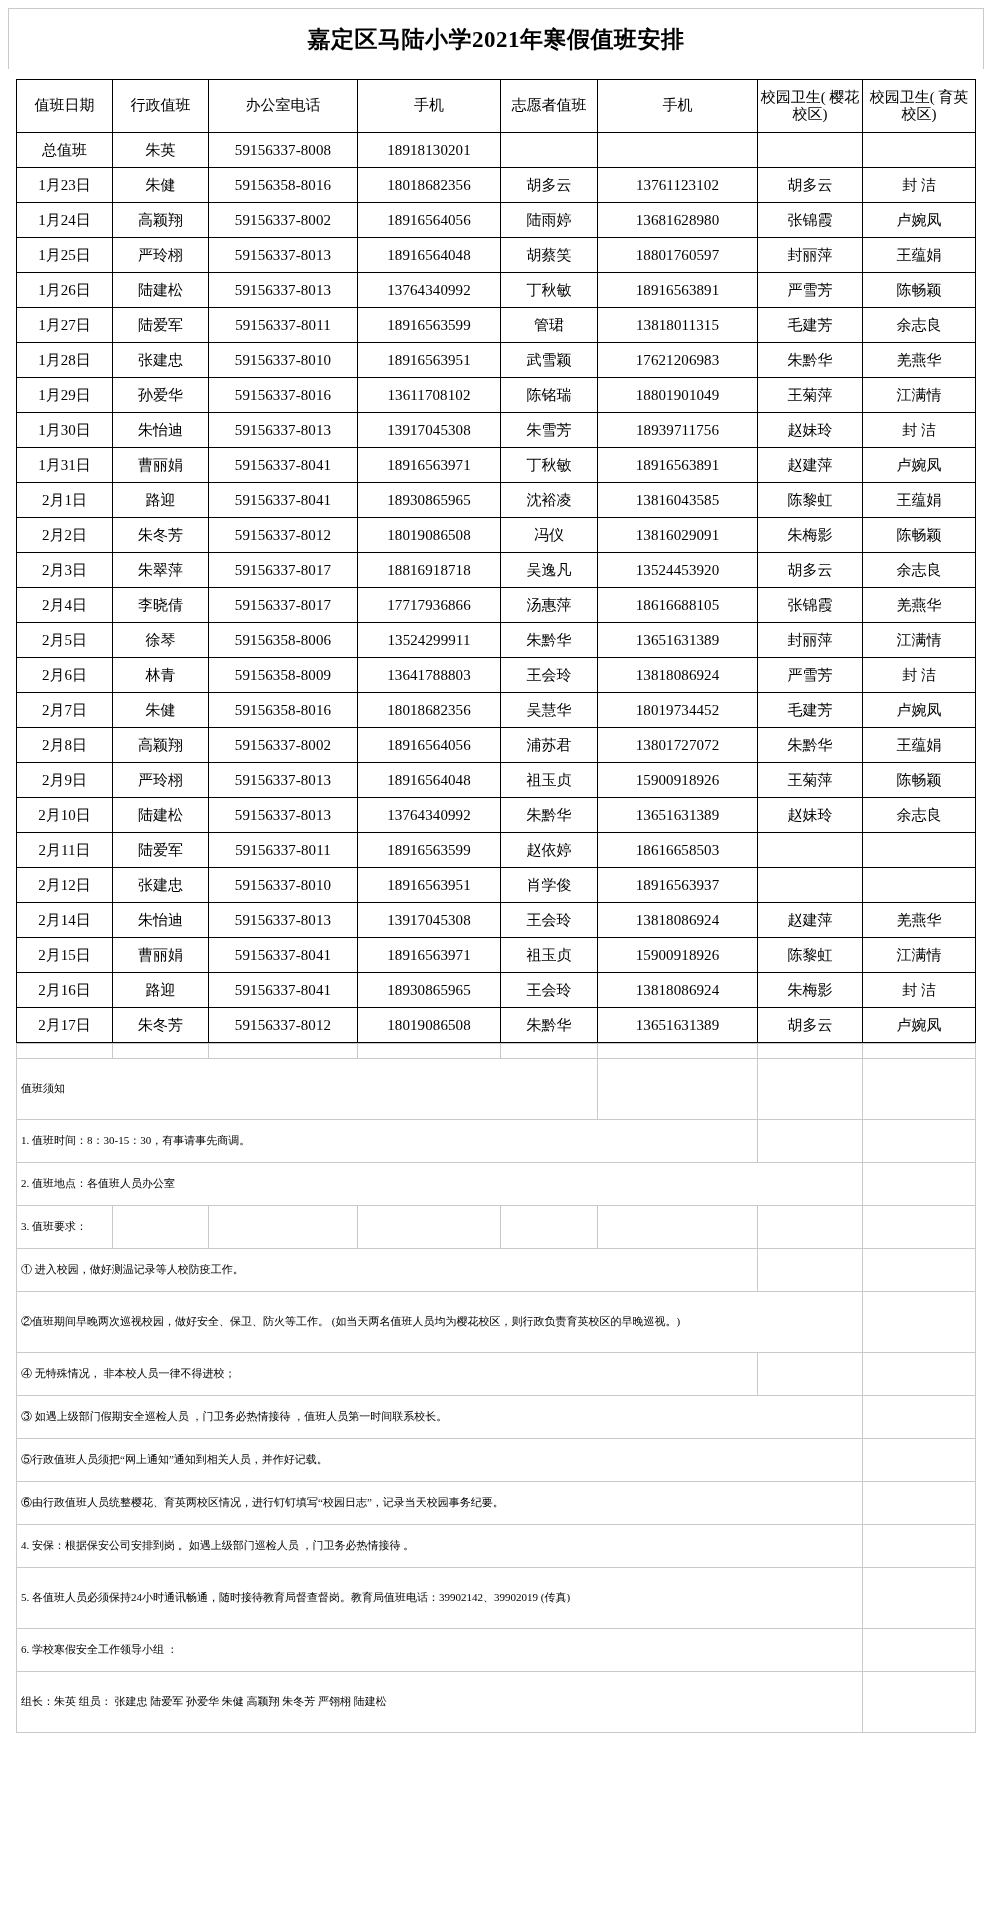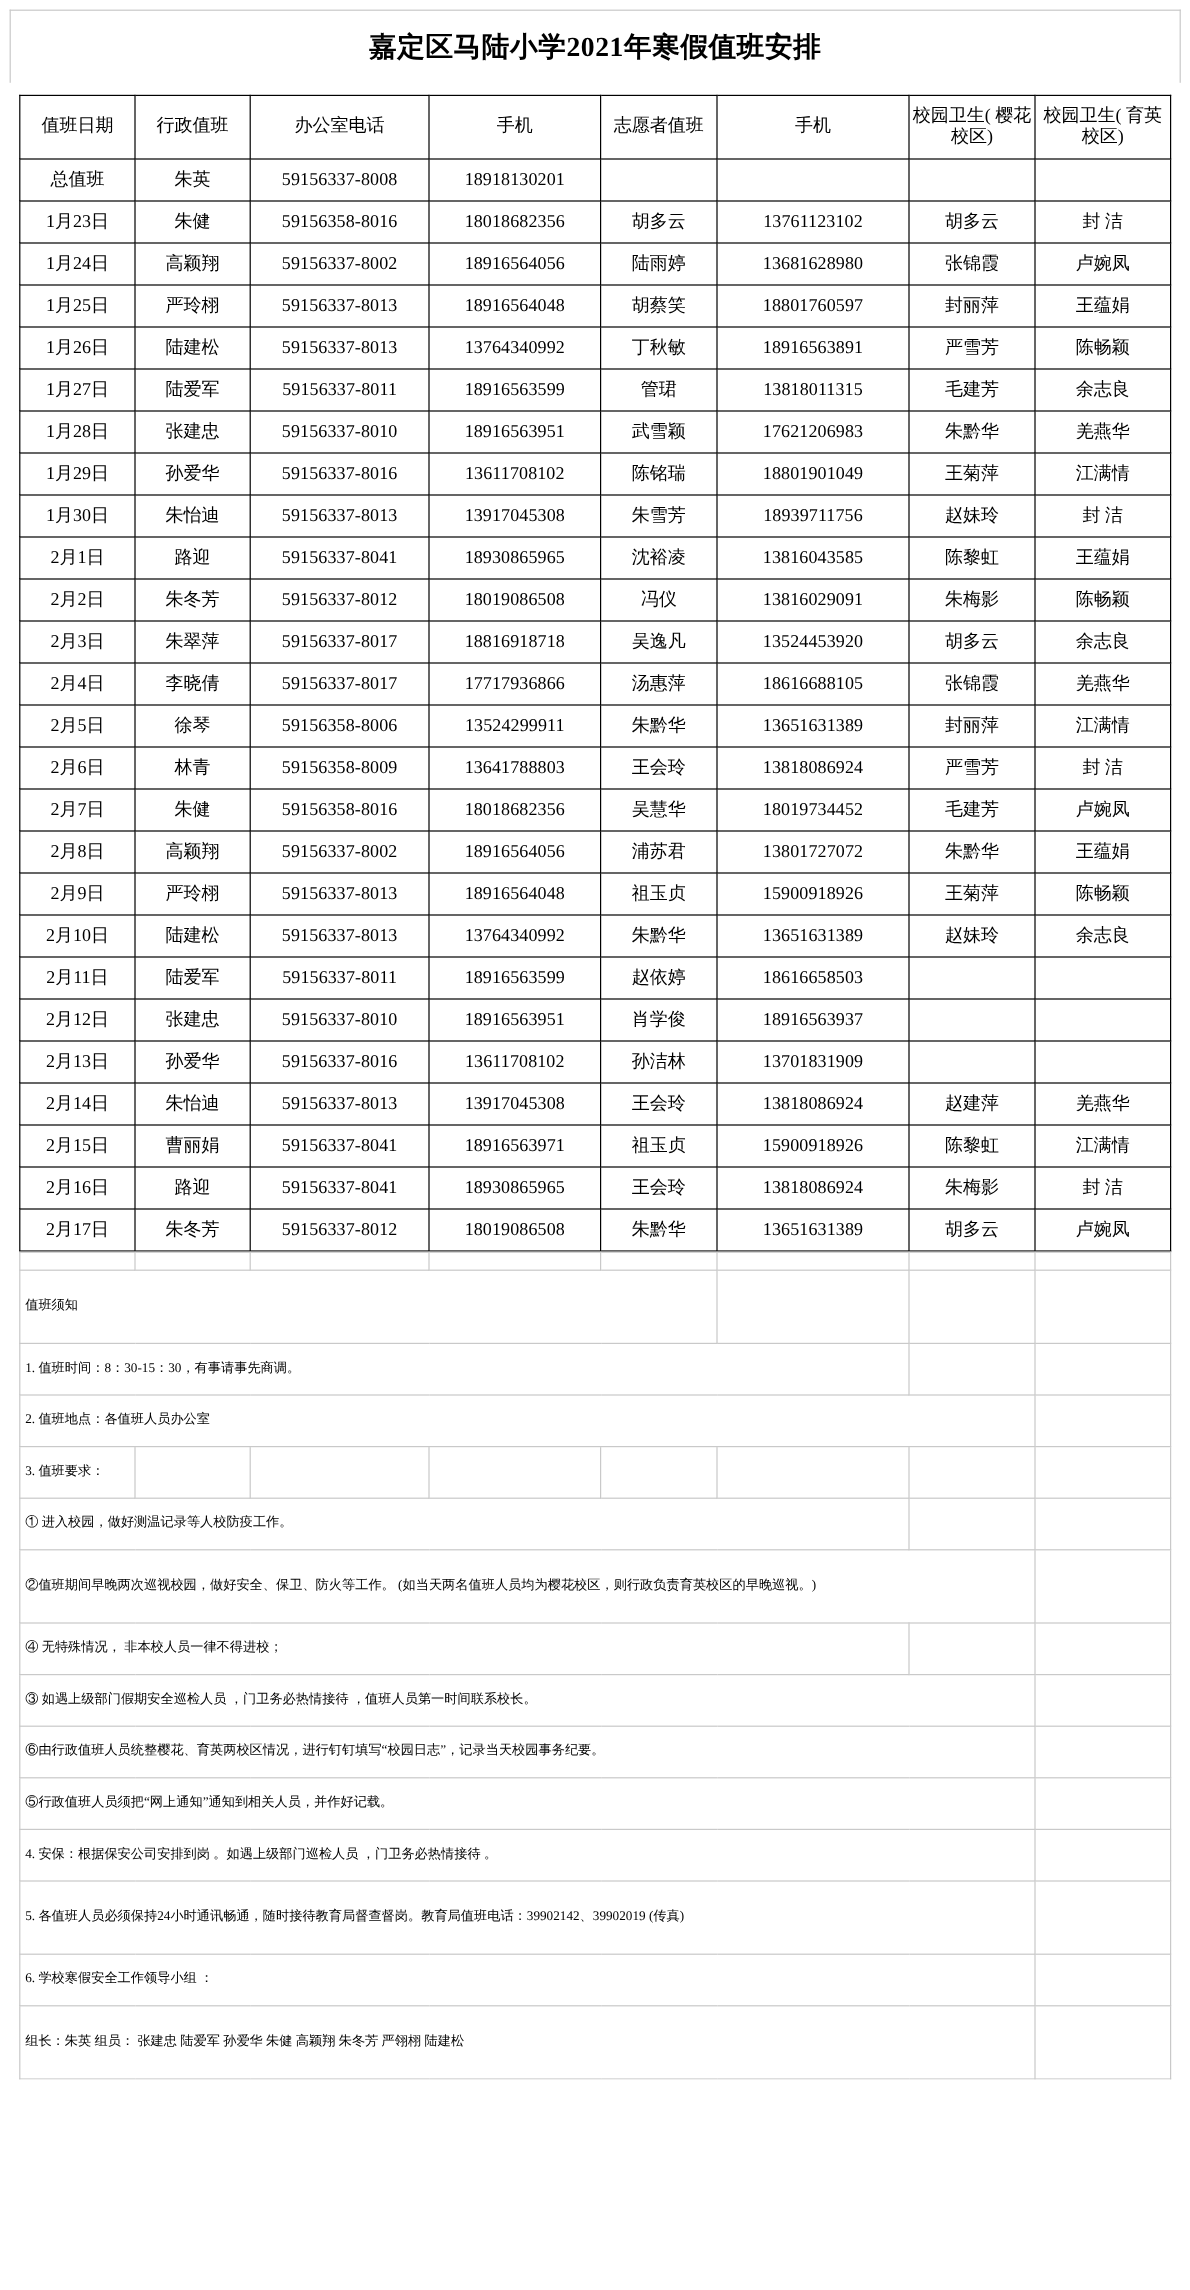--- a/index.html
+++ b/index.html
@@ -212,20 +212,30 @@
           <td>1月30日</td>
           <td>朱怡迪</td>
           <td class="num">59156337-8013</td>
           <td class="num">13917045308</td>
           <td>朱雪芳</td>
           <td class="num">18939711756</td>
           <td>赵妹玲</td>
           <td>封 洁</td>
         </tr>
         <tr>
+          <td>1月31日</td>
+          <td>曹丽娟</td>
+          <td class="num">59156337-8041</td>
+          <td class="num">18916563971</td>
+          <td>丁秋敏</td>
+          <td class="num">18916563891</td>
+          <td>赵建萍</td>
+          <td>卢婉凤</td>
+        </tr>
+        <tr>
           <td>2月1日</td>
           <td>路迎</td>
           <td class="num">59156337-8041</td>
           <td class="num">18930865965</td>
           <td>沈裕凌</td>
           <td class="num">13816043585</td>
           <td>陈黎虹</td>
           <td>王蕴娟</td>
         </tr>
         <tr>
@@ -328,30 +338,20 @@
           <td></td>
           <td></td>
         </tr>
         <tr>
           <td>2月12日</td>
           <td>张建忠</td>
           <td class="num">59156337-8010</td>
           <td class="num">18916563951</td>
           <td>肖学俊</td>
           <td class="num">18916563937</td>
-          <td></td>
-          <td></td>
-        </tr>
-        <tr>
-          <td>2月13日</td>
-          <td>孙爱华</td>
-          <td class="num">59156337-8016</td>
-          <td class="num">13611708102</td>
-          <td>孙洁林</td>
-          <td class="num">13701831909</td>
           <td></td>
           <td></td>
         </tr>
         <tr>
           <td>2月14日</td>
           <td>朱怡迪</td>
           <td class="num">59156337-8013</td>
           <td class="num">13917045308</td>
           <td>王会玲</td>
           <td class="num">13818086924</td>
@@ -450,25 +450,25 @@
         <tr>
           <td colspan="6" class="note-cell">④ 无特殊情况， 非本校人员一律不得进校；</td>
           <td colspan="1" class="note-blank"></td>
           <td colspan="1" class="note-blank"></td>
         </tr>
         <tr>
           <td colspan="7" class="note-cell">③ 如遇上级部门假期安全巡检人员 ，门卫务必热情接待 ，值班人员第一时间联系校长。</td>
           <td colspan="1" class="note-blank"></td>
         </tr>
         <tr>
+          <td colspan="7" class="note-cell">⑤行政值班人员须把“网上通知”通知到相关人员，并作好记载。</td>
+          <td colspan="1" class="note-blank"></td>
+        </tr>
+        <tr>
           <td colspan="7" class="note-cell">⑥由行政值班人员统整樱花、育英两校区情况，进行钉钉填写“校园日志”，记录当天校园事务纪要。</td>
-          <td colspan="1" class="note-blank"></td>
-        </tr>
-        <tr>
-          <td colspan="7" class="note-cell">⑤行政值班人员须把“网上通知”通知到相关人员，并作好记载。</td>
           <td colspan="1" class="note-blank"></td>
         </tr>
         <tr>
           <td colspan="7" class="note-cell">4. 安保：根据保安公司安排到岗 。如遇上级部门巡检人员 ，门卫务必热情接待 。</td>
           <td colspan="1" class="note-blank"></td>
         </tr>
         <tr>
           <td colspan="7" class="note-cell note-tall">5. 各值班人员必须保持24小时通讯畅通，随时接待教育局督查督岗。教育局值班电话：39902142、39902019 (传真)</td>
           <td colspan="1" class="note-blank note-tall"></td>
         </tr>

